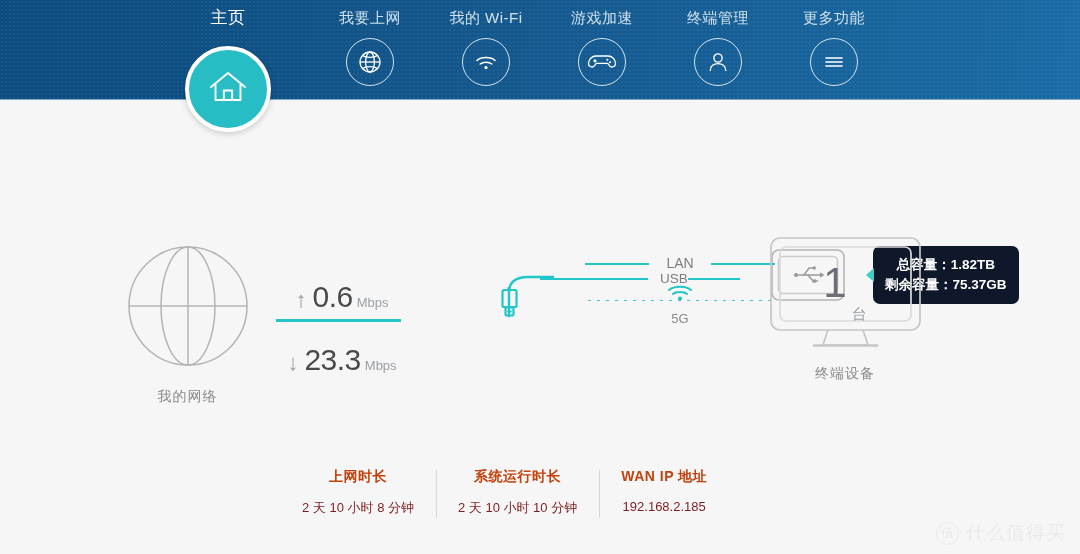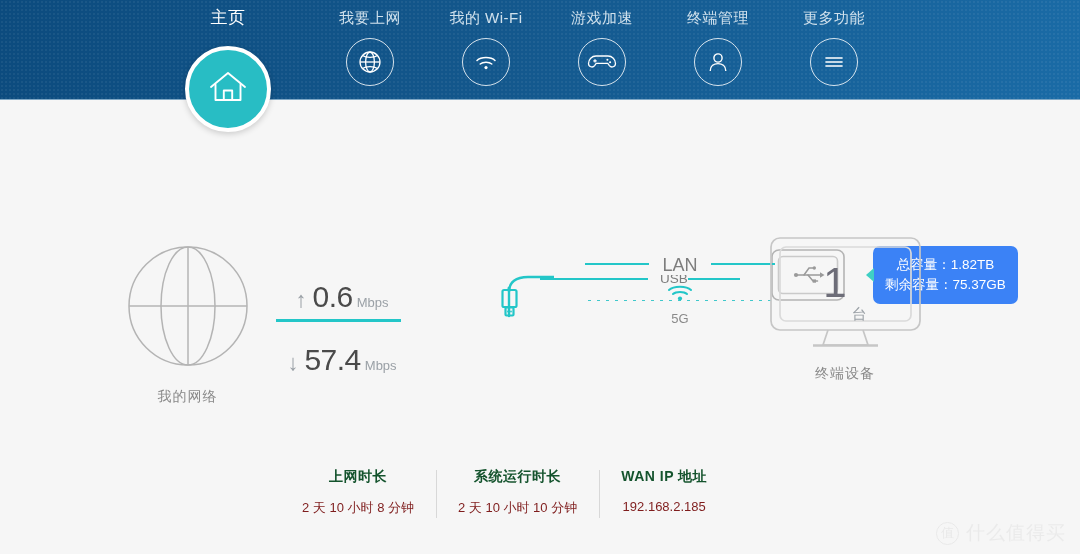--- a/index.html
+++ b/index.html
@@ -89,21 +89,21 @@
   }
   .link-solid-l { left:0; width:64px; }
   .link-solid-r { right:0; width:64px; }
   .link-wifi { position:absolute; left:80px; top:0; }
   .link-caption {
     position:absolute; left:0; width:190px; top:26px;
     font-size:13px; color:#8a8a8a; text-align:center;
   }
   .link-mid-label {
     position:absolute; left:0; width:190px; top:10px;
-    font-size:18px; color:#7d7d7d; text-align:center;
+    font-size:14px; color:#7d7d7d; text-align:center;
   }
   .link-mid-label span { background:#f6f6f6; padding:0 9px; }
 
   
   .monitor-wrap { position:absolute; left:765px; top:135px; width:160px; }
   .monitor { width:155px; height:118px; margin:0 auto; position:relative; }
   .monitor-count {
     position:absolute; left:0; top:0; width:155px; height:95px;
     display:flex; align-items:center; justify-content:center;
   }
@@ -115,40 +115,40 @@
   .usb-line-wrap { position:absolute; left:540px; top:170px; width:200px; height:18px; }
   .usb-seg-l { position:absolute; left:0; top:8px; width:108px; height:2px; background:#23c6c8; }
   .usb-seg-r { position:absolute; right:0; top:8px; width:52px; height:2px; background:#23c6c8; }
   .usb-text {
     position:absolute; left:108px; top:0; width:52px; text-align:center;
     font-size:13.5px; color:#7d7d7d; line-height:18px;
   }
   .usb-drive { position:absolute; left:770px; top:148px; }
   .tooltip {
     position:absolute; left:873px; top:146px;
-    background:#3b82f6; border-radius:7px; padding:9px 12px;
+    background:#0f172a; border-radius:7px; padding:9px 12px;
     color:#ffffff; font-size:13.5px; line-height:20px; white-space:nowrap;
-    text-align:center; font-weight:normal;
+    text-align:center; font-weight:bold;
   }
   .tooltip:before {
     content:""; position:absolute; left:-7px; top:22px;
     border-top:7px solid transparent; border-bottom:7px solid transparent;
     border-right:8px solid #3fcfc4;
   }
 
   
   .stats {
     position:absolute; left:280px; top:368px; width:460px;
     display:flex; align-items:flex-start;
   }
   .stat { flex:0 0 auto; text-align:center; padding:0 22px; position:relative; }
   .stat + .stat:before {
     content:""; position:absolute; left:0; top:2px; width:1px; height:48px; background:#d8d8d8;
   }
-  .stat-title { font-size:14px; color:#14532d; font-weight:bold; letter-spacing:.5px; white-space:nowrap; }
+  .stat-title { font-size:14px; color:#c2410c; font-weight:bold; letter-spacing:.5px; white-space:nowrap; }
   .stat-value { font-size:13px; color:#7f1d1d; margin-top:13px; white-space:nowrap; }
 
   
   .watermark {
     position:absolute; right:14px; bottom:8px;
     display:flex; align-items:center; gap:7px; opacity:.5;
   }
   .wm-badge {
     width:23px; height:23px; border-radius:50%; border:1.5px solid #dcdcdc;
     color:#dcdcdc; font-size:13px; display:flex; align-items:center; justify-content:center;
@@ -250,21 +250,21 @@
 
   <div class="speeds">
     <div class="speed-row">
       <span class="speed-arrow">↑</span>
       <span class="speed-num">0.6</span>
       <span class="speed-unit">Mbps</span>
     </div>
     <div class="speed-divider"></div>
     <div class="speed-row">
       <span class="speed-arrow">↓</span>
-      <span class="speed-num">57.4</span>
+      <span class="speed-num">23.3</span>
       <span class="speed-unit">Mbps</span>
     </div>
   </div>
 
   <div class="usb-plug">
     <svg width="60" height="60" viewBox="0 0 60 60" fill="none" stroke="#23c6c8" stroke-width="2.2" stroke-linecap="round">
       <path d="M15 48 V24 C15 14, 22 9, 34 9 L60 9" fill="none" stroke-width="2.4"></path>
       <rect x="8.5" y="22" width="14" height="17" rx="1.6"></rect>
       <rect x="11.5" y="39.5" width="8" height="8" rx="1"></rect>
       <circle cx="14" cy="43.5" r="0.9" fill="#23c6c8" stroke="none"></circle>

